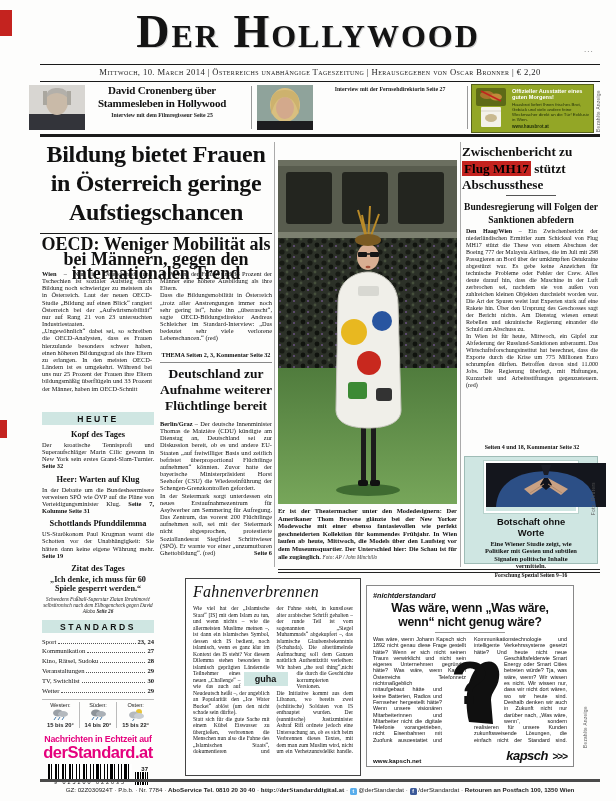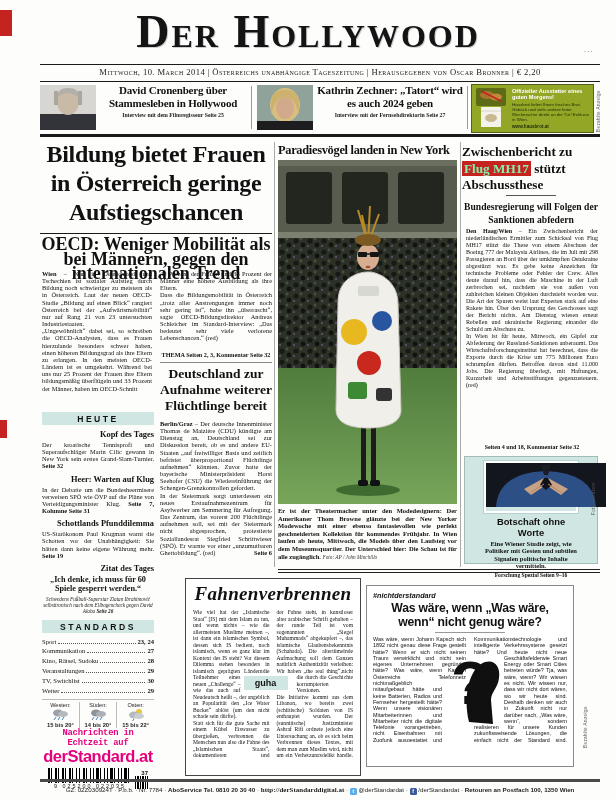--- a/index.html
+++ b/index.html
@@ -36,63 +36,63 @@
   .bodytext{font-size:6.4px;line-height:7.15px;white-space:pre-line;overflow:hidden;}
   .lead-city,.d-city,.m-city{font-weight:bold;}
   .thema{left:160px;top:351px;width:112px;font-size:6.2px;font-weight:bold;text-align:center;}
   .h2{left:160px;top:366px;width:112px;text-align:center;font-weight:bold;font-size:13.5px;line-height:16px;}
   .pageref{font-weight:bold;}
   .d-page{float:right;font-weight:bold;}
   
   .heute{left:42px;top:412px;width:112px;}
   .band{background:#cfe6e2;text-align:center;font-family:"Liberation Sans",sans-serif;
         font-weight:bold;font-size:8.6px;letter-spacing:2.5px;padding:2px 0 1px 0;color:#111;}
-  .h-item-title{text-align:right;font-weight:bold;font-size:8.4px;margin-top:5px;margin-bottom:2px;}
+  .h-item-title{text-align:center;font-weight:bold;font-size:8.4px;margin-top:5px;margin-bottom:2px;}
   .h-item-body{font-size:6.4px;line-height:7.15px;text-align:justify;}
   .zitat-quote{text-align:center;font-size:8.2px;line-height:9.4px;font-weight:bold;margin-top:2px;}
   .zitat-attr{text-align:center;font-size:5.2px;line-height:6px;font-style:italic;color:#222;margin-top:2px;}
   .idx{margin-top:4px;}
   .idx-row{display:flex;align-items:baseline;font-size:6.6px;line-height:8.8px;}
   .idx-dots{flex:1;border-bottom:1px dotted #555;margin:0 2px 1px 2px;height:6px;}
   .idx-page{font-weight:bold;}
   .wx{display:flex;margin-top:4px;border-top:1px solid #bbb;padding-top:2px;}
   .wx-cell{flex:1;text-align:center;font-family:"Liberation Sans",sans-serif;font-size:5.6px;color:#222;}
   .wx-cell + .wx-cell{border-left:1px solid #bbb;}
   .wx-temp{font-weight:bold;font-size:5.8px;}
-  .promo1{color:#e5007d;font-family:Liberation Mono, monospace;font-weight:bold;font-size:8.8px;
-          text-align:center;letter-spacing:-.2px;}
+  .promo1{color:#e5007d;font-family:Liberation Sans, sans-serif;font-weight:bold;font-size:8.8px;
+          text-align:center;margin-top:6px;letter-spacing:-.2px;}
   .promo2{color:#e5007d;font-family:"Liberation Sans",sans-serif;font-weight:bold;font-size:16.5px;
           text-align:center;letter-spacing:-.5px;margin-top:-1px;}
   .barwrap{margin-top:2px;display:flex;justify-content:center;align-items:flex-end;gap:3px;}
   .bars{width:84px;height:15px;background:repeating-linear-gradient(90deg,#000 0 1.5px,#fff 1.5px 3px,
         #000 3px 4px,#fff 4px 6.5px,#000 6.5px 9px,#fff 9px 10px,#000 10px 11px,#fff 11px 14px);}
   .bardigits{font-size:5.4px;letter-spacing:2px;text-align:center;font-family:"Liberation Sans",sans-serif;}
   .minibars{width:13px;height:13px;background:repeating-linear-gradient(90deg,#000 0 1px,#fff 1px 2.5px,
         #000 2.5px 4px,#fff 4px 5px);}
   .issue{font-weight:bold;font-size:6px;font-family:"Liberation Sans",sans-serif;text-align:right;}
   
   .photohead{left:278px;top:143px;width:180px;font-weight:bold;font-size:12.4px;letter-spacing:-.3px;}
   .caption{left:278px;top:507px;width:179px;font-size:6.5px;line-height:7.6px;font-weight:bold;text-align:justify;}
   .credit{font-weight:normal;font-style:italic;font-size:5.2px;color:#333;}
   .dblrule{border-top:1px solid #222;border-bottom:1px solid #222;height:2px;}
   
   .mh-head{left:462px;top:144px;width:138px;text-align:left;font-weight:bold;font-size:13.2px;line-height:16.5px;font-family:Liberation Serif, serif;}
-  .chip{background:#c4231f;color:#86efac;padding:0 2px;}
+  .chip{background:#c4231f;color:#000000;padding:0 2px;}
   .mh-sub{left:462px;top:200px;width:138px;text-align:center;font-weight:bold;font-size:9.6px;line-height:13px;}
   .mh-body{left:466px;top:228px;width:132px;height:215px;font-size:6.05px;line-height:7px;}
   .mh-pages{left:466px;top:444px;width:132px;text-align:center;font-weight:bold;font-size:6px;}
   .bbox{left:464px;top:456px;width:134px;height:108px;background:#cfe6e2;border:1px solid #9fbcb6;
         box-sizing:border-box;padding:4px 19px;}
   .b-title{font-family:"Liberation Sans",sans-serif;font-weight:bold;font-size:9.4px;text-align:center;margin-top:3px;}
   .b-body{font-weight:bold;font-size:6.5px;line-height:7.4px;text-align:center;margin-top:2px;}
   .b-pages{font-weight:bold;font-size:5.6px;text-align:center;margin-top:2px;}
   
   .kastl{left:185px;top:578px;width:176px;height:198px;border:1px solid #444;box-sizing:border-box;
          padding:4px 7px;background:#fff;}
-  .kastl-h{font-style:italic;font-weight:bold;font-size:19px;text-align:center;letter-spacing:.3px;}
+  .kastl-h{font-style:italic;font-weight:normal;font-size:16px;text-align:left;letter-spacing:.3px;}
   .kcols{display:flex;gap:7px;margin-top:4px;height:148px;overflow:hidden;}
   .kcol{flex:1;font-size:5.6px;line-height:6.5px;text-align:justify;white-space:pre-line;}
   .guha{float:right;width:44px;height:14px;background:#cfe6e2;margin:2px -18px 2px 3px;
         text-align:center;font-family:"Liberation Sans",sans-serif;font-weight:bold;font-size:9px;line-height:14px;}
   .spacerL{float:left;width:20px;height:17px;}
   
   .kapsch{left:366px;top:585px;width:208px;height:182px;border:1px solid #888;box-sizing:border-box;
           padding:5px 6px;font-family:"Liberation Sans",sans-serif;background:#fff;}
   .k-tag{font-style:italic;font-weight:bold;font-size:7.2px;}
   .k-head{font-weight:bold;font-size:12.2px;line-height:14px;text-align:center;margin-top:1px;letter-spacing:-.2px;}
@@ -123,21 +123,21 @@
 
   <div class="abs redmark" style="left:0;top:10px;width:12px;height:26px;"></div>
   <div class="abs redmark" style="left:0;top:420px;width:7px;height:18px;"></div>
 
   <div class="abs mast">Der Hollywood</div>
   <div class="abs mastdots">...</div>
   <div class="abs rule" style="left:40px;top:64px;width:560px;height:1px;"></div>
   <div class="abs dateline">Mittwoch, 10. March 2014  |  Österreichs unabhängige Tageszeitung  |  Herausgegeben von Oscar Bronner  |  € 2,20</div>
   <div class="abs rule" style="left:40px;top:81px;width:560px;height:1px;"></div>
 
-  <div class="abs teaser" style="left:40px;width:206px;">
+  <div class="abs teaser" style="left:29px;width:206px;">
     <span class="t-img">
       <svg width="56" height="45">
           <rect width="56" height="45" fill="#d8d6d2"></rect>
           <rect y="29" width="56" height="16" fill="#33343a"></rect>
           <ellipse cx="28" cy="17" rx="11" ry="13" fill="#c9baa8"></ellipse>
           <path d="M16,14 Q18,2 28,3 Q39,2 40,14 Q34,8 28,8 Q21,8 16,14 Z" fill="#b3b0aa"></path>
           <rect x="14" y="6" width="4" height="14" fill="#aaa79f"></rect>
           <rect x="38" y="6" width="4" height="14" fill="#aaa79f"></rect>
         </svg>
     </span>
@@ -154,21 +154,20 @@
     <span class="t-img">
       <svg width="56" height="45">
           <rect width="56" height="45" fill="#8fa39b"></rect>
           <ellipse cx="28" cy="20" rx="15" ry="17" fill="#d9bf7f"></ellipse>
           <ellipse cx="28" cy="23" rx="9" ry="11" fill="#d3a98c"></ellipse>
           <rect y="36" width="56" height="9" fill="#1d1d1f"></rect>
           <path d="M14,18 Q14,5 28,5 Q42,5 42,18 L42,30 Q38,12 28,12 Q18,12 14,30 Z" fill="#cdb26e"></path>
         </svg>
     </span>
     <div class="t-text">
-      <div class="t-title">Kathrin Zechner: „Tatort“ wird es auch 2024 geben</div>
       <div class="t-sub">
         <span>Interview mit der Fernsehdirektorin</span>
         <b>Seite 27</b>
       </div>
     </div>
   </div>
   <div class="abs vsep" style="left:467px;top:86px;height:43px;"></div>
   <div class="abs adgreen">
     <div style="position:absolute;left:3px;top:2px;">
       <svg width="34" height="42">
@@ -300,21 +299,20 @@
         <div class="bars"></div>
         <div class="bardigits">9 025200 022035</div>
       </div>
       <div>
         <div class="issue">37</div>
         <div class="minibars"></div>
       </div>
     </div>
   </div>
 
-  <div class="abs photohead">Paradiesvögel landen in New York</div>
   <div class="abs" style="left:278px;top:160px;">
     <svg width="179" height="344" viewBox="0 0 179 344">
       <defs>
         <pattern id="crowd" width="14" height="11" patternUnits="userSpaceOnUse">
           <rect width="14" height="11" fill="#2c3128"></rect>
           <circle cx="4" cy="4" r="2.6" fill="#171a14"></circle>
           <circle cx="11" cy="8" r="2.4" fill="#10130e"></circle>
           <circle cx="9" cy="2" r="1.4" fill="#46503c"></circle>
           <rect x="1" y="8" width="2" height="2" fill="#5a4a6a"></rect>
         </pattern>
@@ -403,20 +401,24 @@
     <div class="k-cols">
       <div class="k-col"><span>Was wäre, wenn Johann Kapsch sich 1892 nicht genau diese Frage gestellt hätte? Wenn er sich nicht seinen Traum verwirklicht und nicht sein eigenes Unternehmen gegründet hätte? Was wäre, wenn Kapsch Österreichs Telefonnetz nicht</span><span class="kspaceR"></span><span>maßgeblich mitaufgebaut hätte und keine Batterien, Radios und Fernseher hergestellt hätte? Wenn unsere visionären Mitarbeiterinnen und Mitarbeiter nicht die digitale Telefonie vorangetrieben, nicht Eisenbahnen mit Zugfunk ausgestattet und weltweit elektronische Maut-Lösungen realisiert hätten? Wenn die Kapsch Group nicht auf Informations- und</span></div>
       <div class="k-col"><span>Kommunikationstechnologie und intelligente Verkehrssysteme gesetzt hätte? Und heute nicht neue Geschäftsfelder</span><span class="kspaceL"></span><span>wie Smart Energy oder Smart Cities betreten würde? Tja, was wäre, wenn? Wir wissen es nicht. Wir wissen nur, dass wir nicht dort wären, wo wir heute sind. Deshalb denken wir auch in Zukunft nicht nur darüber nach, „Was wäre, wenn“, sondern realisieren für unsere Kunden zukunftsweisende Lösungen, die einfach nicht der Standard sind. Welche, erfahren Sie in den nächsten Wochen und Monaten an dieser Stelle, damit auch Sie always one step ahead sind. Und nicht nur wären.</span></div>
     </div>
     <div class="sil">
       <svg width="52" height="78" viewBox="0 0 52 78">
         <path d="M20,76 C14,50 20,26 32,18 C44,11 52,20 50,32 C49,42 42,46 42,54 L44,78 Z" fill="#101010"></path>
         <text x="2" y="58" font-family="Liberation Sans, sans-serif" font-size="62" font-weight="bold" fill="#101010">?</text>
       </svg>
     </div>
+    <div class="k-bottom">
+      <span class="k-url">www.kapsch.net</span>
+      <span><span class="k-logo">kapsch</span> <span class="k-arrows">&gt;&gt;&gt;</span></span>
+    </div>
   </div>
   <div class="abs vtext" style="left:583px;top:688px;height:60px;">Bezahlte Anzeige</div>
 
   <div class="abs f-rule"></div>
   <div class="abs footer">
     <span>GZ: 02Z030924T</span>
     <span>·</span>
     <span>P.b.b.</span>
     <span>·</span>
     <span>Nr. 7784</span>

